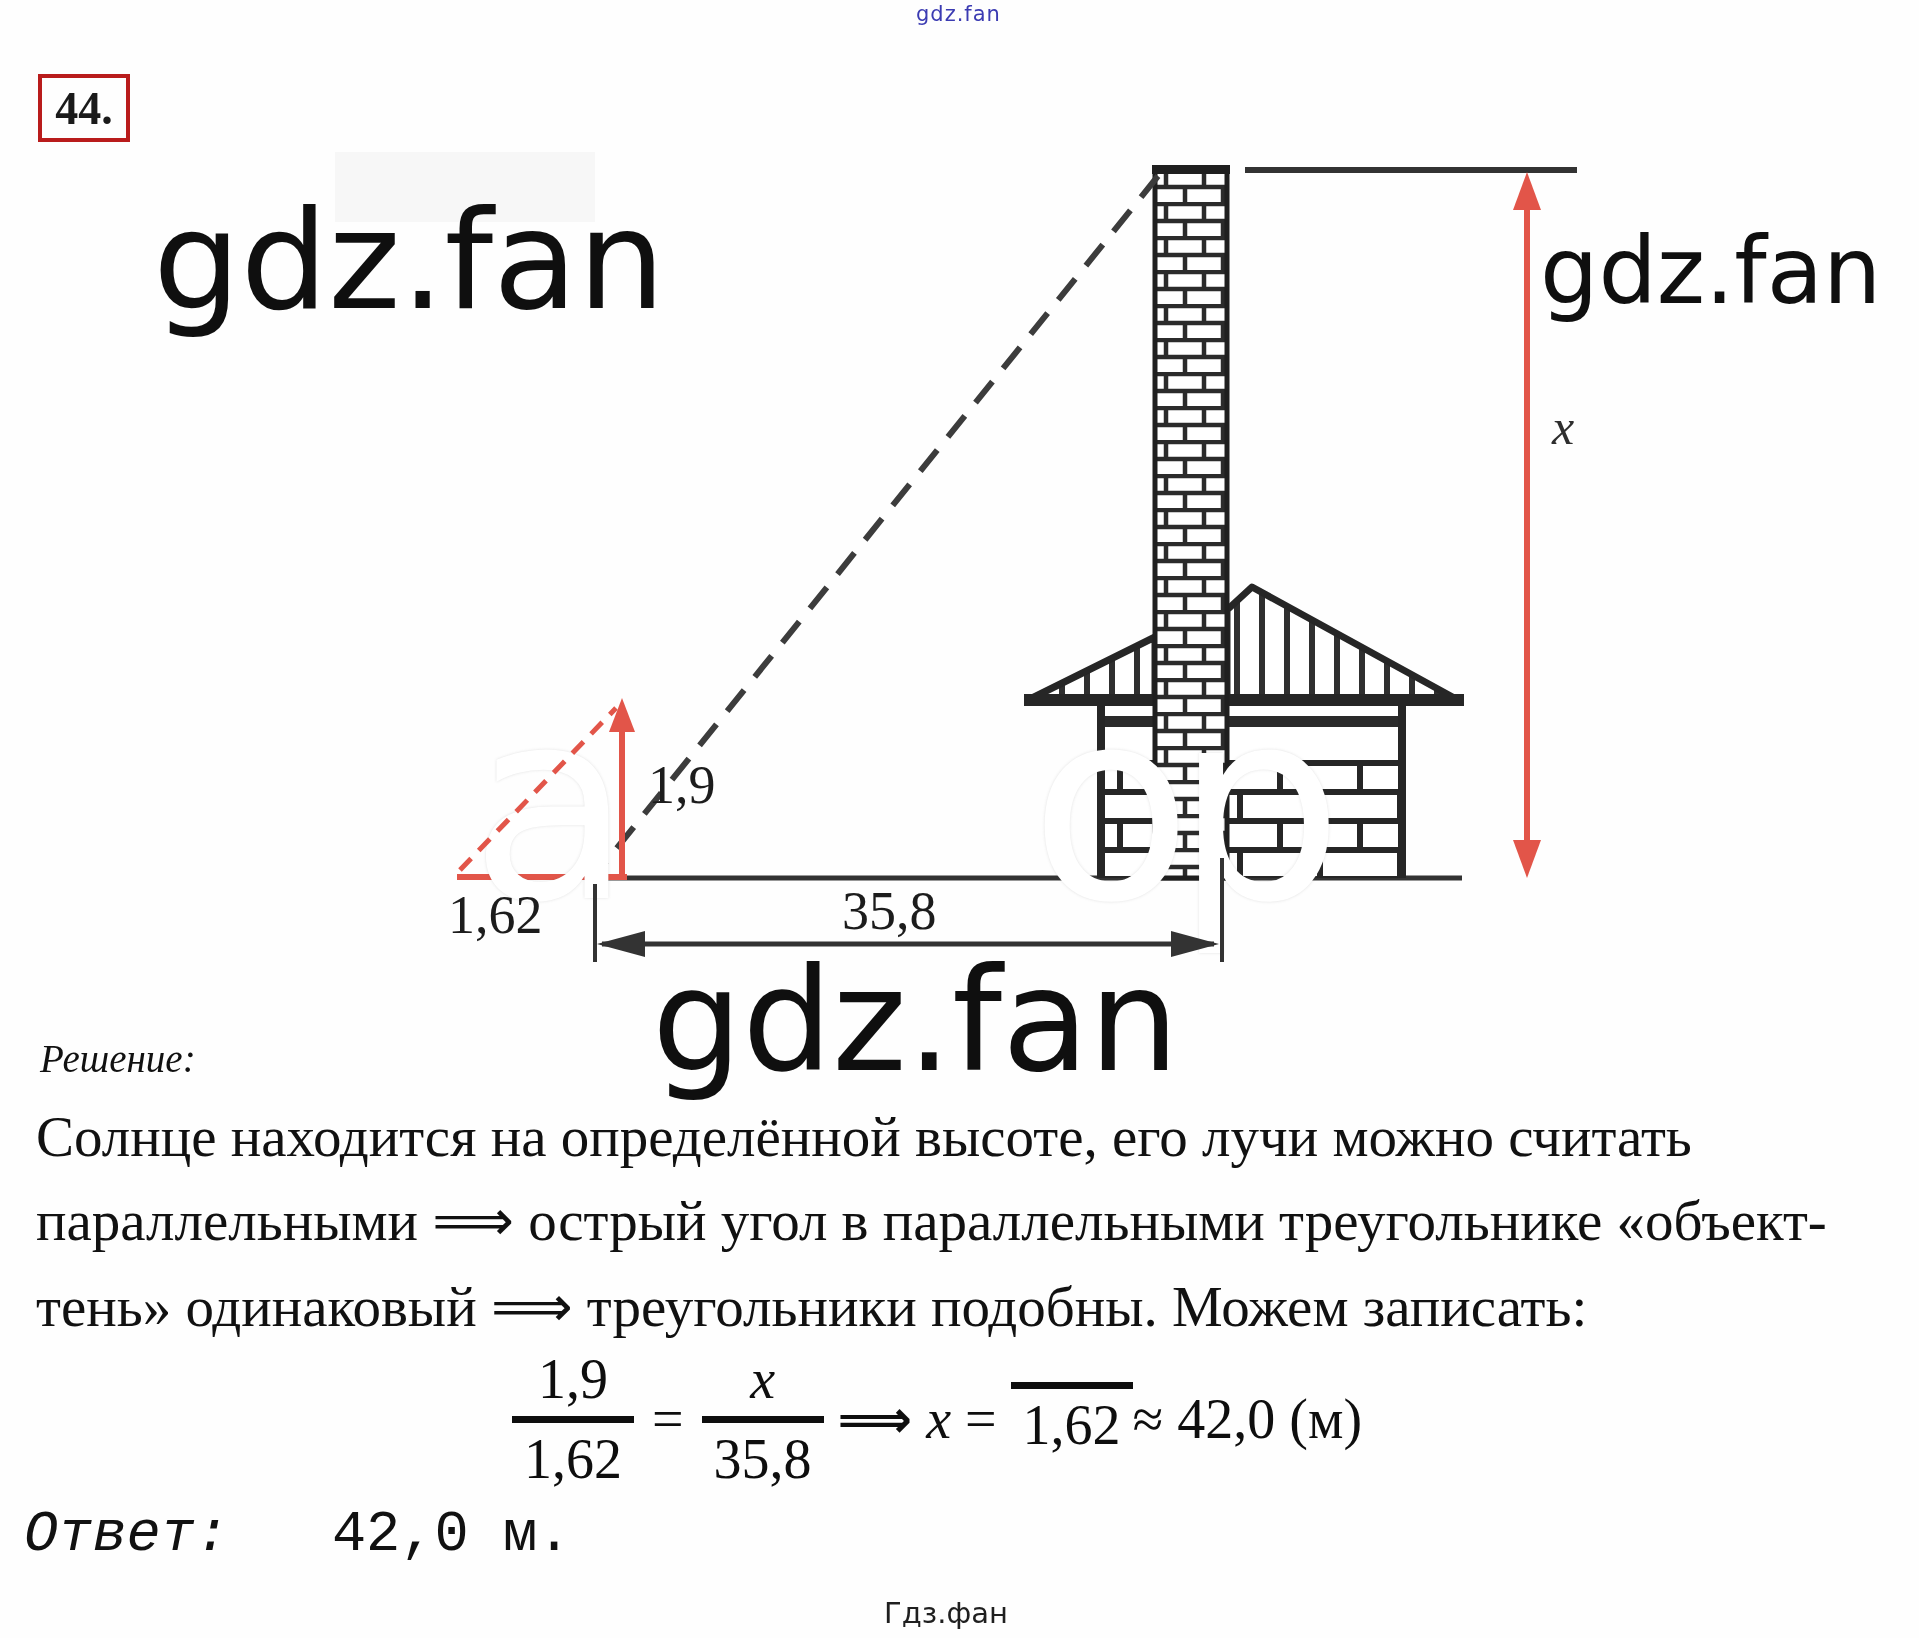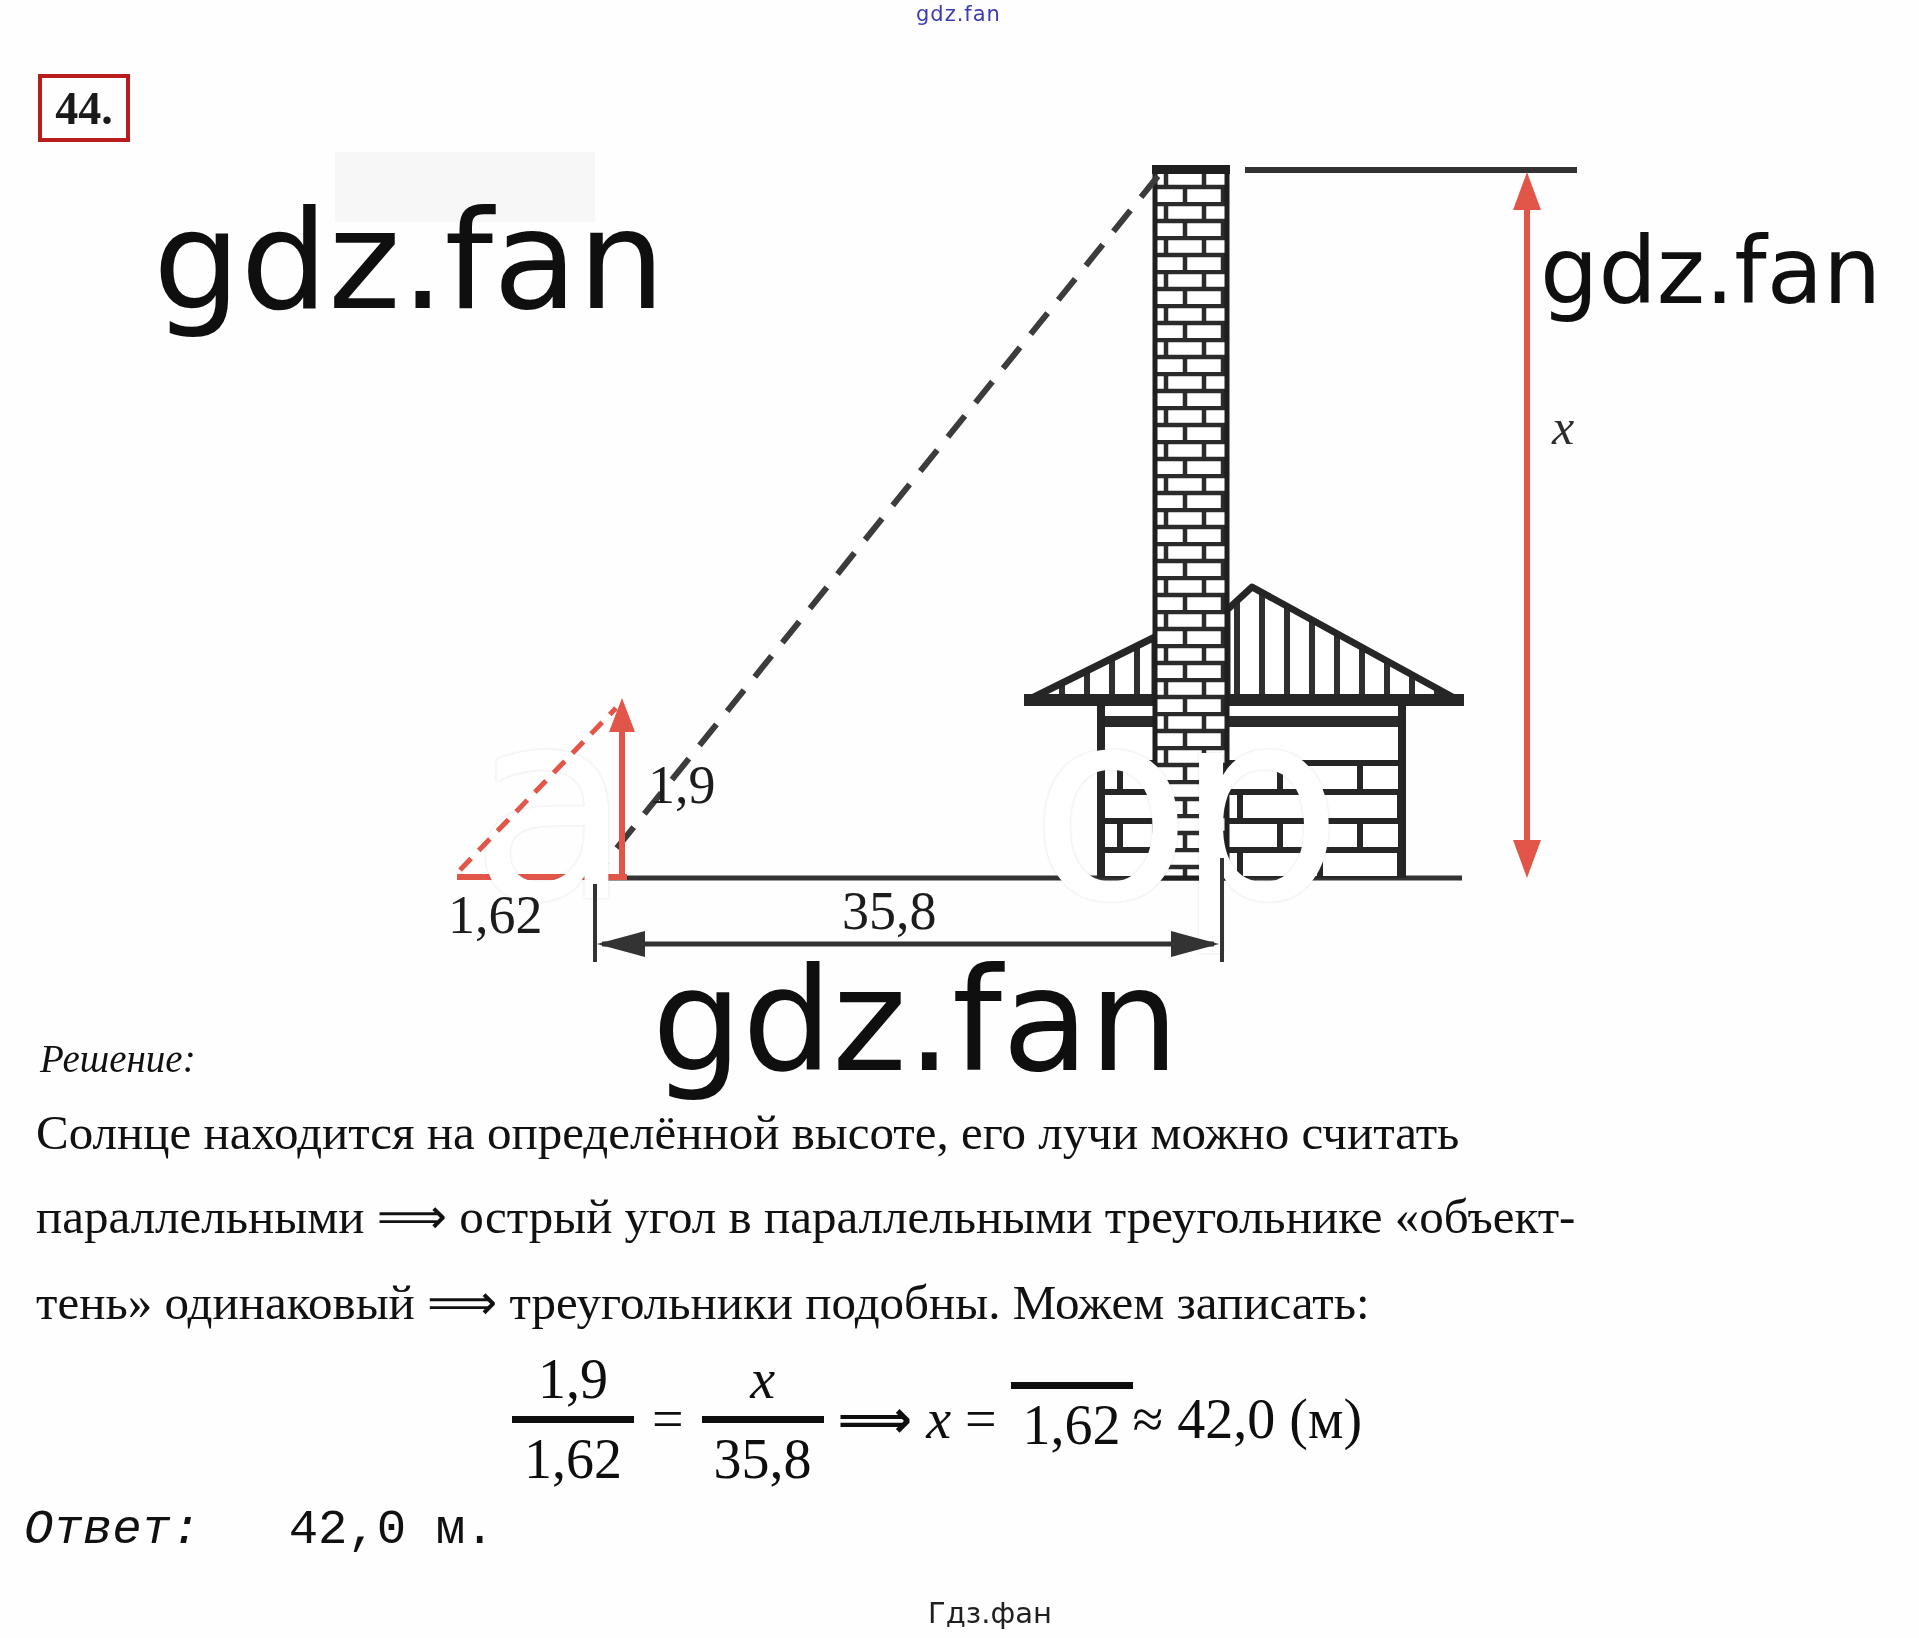--- a/index.html
+++ b/index.html
@@ -12,38 +12,38 @@
   .num-box{
     left:38px;top:74px;width:84px;height:60px;border:4px solid #b91c1c;
     display:flex;align-items:center;justify-content:center;
     font-weight:bold;font-size:46px;font-family:"Liberation Serif",serif;
   }
   .top-blue{
     left:916px;top:2px;font-family:"DejaVu Sans",sans-serif;font-size:21px;
     color:#3b3bb2;letter-spacing:1px;
   }
   .footer-brand{
-    left:928px;top:1596px;font-family:"DejaVu Sans",sans-serif;font-size:29px;color:#1f1f1f;
+    left:884px;top:1596px;font-family:"DejaVu Sans",sans-serif;font-size:29px;color:#1f1f1f;
   }
   
   .wm{font-family:"DejaVu Sans",sans-serif;color:#0f0f0f;line-height:1;white-space:nowrap;}
   .wm-left{left:153px;top:192px;font-size:138px;}
   .wm-right{left:1540px;top:226px;font-size:92px;}
   .wm-center{left:652px;top:950px;font-size:142px;}
   .ghost-block{left:335px;top:152px;width:260px;height:70px;background:#f7f7f7;}
   
   .ghost{
     font-family:"DejaVu Sans",sans-serif;font-size:265px;line-height:1;color:#ffffff;
     text-shadow:0 0 3px rgba(90,90,90,0.18);
   }
   
   .dlabel{font-size:54px;color:#1c1c1c;line-height:1;white-space:nowrap;}
   .xlabel{font-size:50px;font-style:italic;color:#2e2e2e;line-height:1;}
   
-  .sol{font-size:49px;line-height:1.1;white-space:nowrap;color:#111;}
+  .sol{font-size:57px;line-height:1.1;white-space:nowrap;color:#111;}
   .it{font-style:italic;}
   .heading{left:40px;top:1038px;font-size:39px;}
   .l1{left:36px;top:1106px;}
   .l2{left:36px;top:1190px;}
   .l3{left:36px;top:1276px;}
   .answer{left:24px;top:1504px;font-family:Liberation Mono, monospace;}
   
   .formula{
     left:512px;top:1348px;display:flex;align-items:center;color:#0e0e0e;
     font-size:56px;line-height:1.12;white-space:nowrap;

